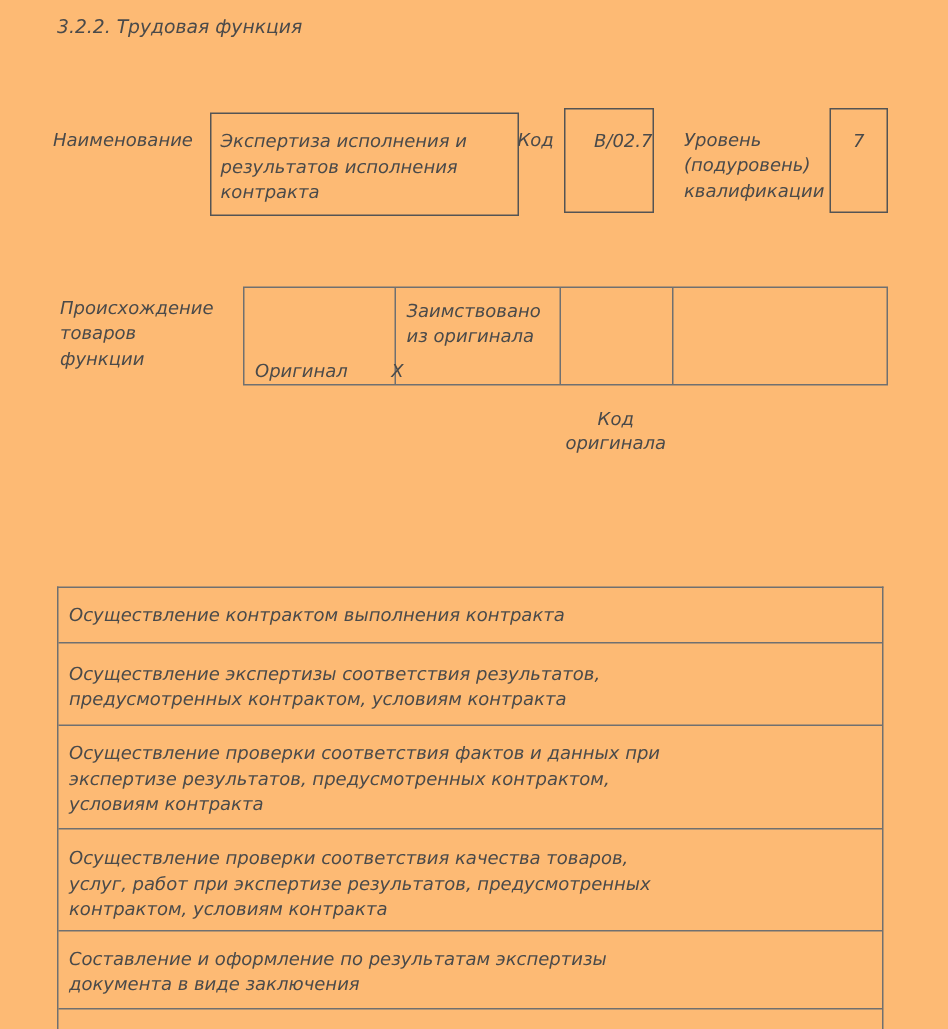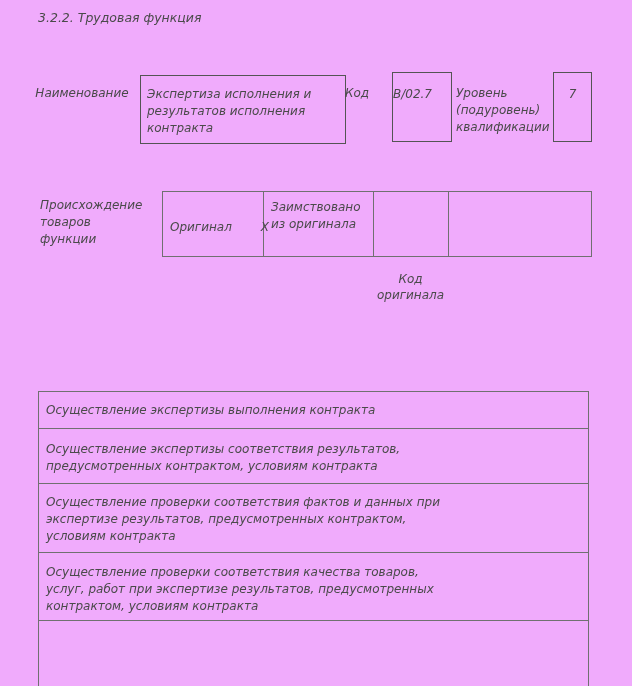--- a/index.html
+++ b/index.html
@@ -1,21 +1,21 @@
 <!DOCTYPE html>
 <html><head>
 <meta charset="utf-8">
 <style>
   * { margin: 0; padding: 0; box-sizing: border-box; }
   html, body { background: #ffffff; }
   .page {
     position: relative;
     width: 632px;
     height: 686px;
-    background: #f0abfc;
+    background: #fdba74;
     overflow: hidden;
     font-family: "DejaVu Sans", sans-serif;
     font-style: italic;
     font-size: 12px;
     line-height: 17px;
     color: #4a4a4a;
   }
   .abs { position: absolute; }
   .pre { white-space: pre-line; }
 
@@ -26,43 +26,43 @@
 
   
   .name-label { left: 30px; top: 85px; width: 104px; text-align: center; }
   .name-box {
     left: 140px; top: 75px; width: 206px; height: 69px;
     border: 1px solid #545454;
     padding: 10px 5px 0 6px;
   }
   .code-label { left: 345px; top: 85px; }
   .code-box {
-    left: 392px; top: 72px; width: 60px; height: 70px;
+    left: 376px; top: 72px; width: 60px; height: 70px;
     border: 1px solid #545454;
-    padding-top: 13px; text-align: left;
+    padding-top: 13px; text-align: right;
   }
   .level-label { left: 456px; top: 85px; width: 96px; }
   .level-box {
     left: 553px; top: 72px; width: 39px; height: 70px;
     border: 1px solid #545454;
     padding-top: 13px; text-align: center;
   }
 
   
   .origin-label { left: 40px; top: 197px; width: 118px; }
   .origin-table {
     left: 162px; top: 191px; width: 430px; height: 66px;
     border: 1px solid #707070;
     display: flex;
   }
   .origin-cell { height: 100%; border-right: 1px solid #707070; }
   .origin-cell:last-child { border-right: none; }
   .cell-original {
     width: 101px; display: flex;
-    justify-content: space-between; align-items: center;
+    justify-content: space-between; align-items: flex-end;
     padding: 7px 11px 0 7px;
     gap: 29px;
   }
   .cell-borrowed { width: 110px; padding: 7px 4px 0 7px; }
   .cell-origcode { width: 75px; }
   .cell-regnum { flex: 1; }
 
   .caption { text-align: center; line-height: 16px; }
   .caption-origcode { left: 373px; top: 271px; width: 75px; }
   .caption-regnum { left: 448px; top: 271px; width: 144px; }
@@ -120,26 +120,28 @@
     <div class="origin-cell cell-borrowed pre">Заимствовано
 из оригинала</div>
     <div class="origin-cell cell-origcode"></div>
     <div class="origin-cell cell-regnum"></div>
   </div>
   <div class="abs caption caption-origcode pre">Код
 оригинала</div>
 
   <div class="abs actions-table">
     <div class="actions-rows">
-      <div class="action-row r1 pre">Осуществление экспертизы выполнения контракта</div>
+      <div class="action-row r1 pre">Осуществление контрактом выполнения контракта</div>
       <div class="action-row r2 pre">Осуществление экспертизы соответствия результатов,
 предусмотренных контрактом, условиям контракта</div>
       <div class="action-row r3 pre">Осуществление проверки соответствия фактов и данных при
 экспертизе результатов, предусмотренных контрактом,
 условиям контракта</div>
       <div class="action-row r4 pre">Осуществление проверки соответствия качества товаров,
 услуг, работ при экспертизе результатов, предусмотренных
 контрактом, условиям контракта</div>
+      <div class="action-row r5 pre">Составление и оформление по результатам экспертизы
+документа в виде заключения</div>
       <div class="action-row r-partial"></div>
     </div>
   </div>
 
 </div>
 
 </body></html>

